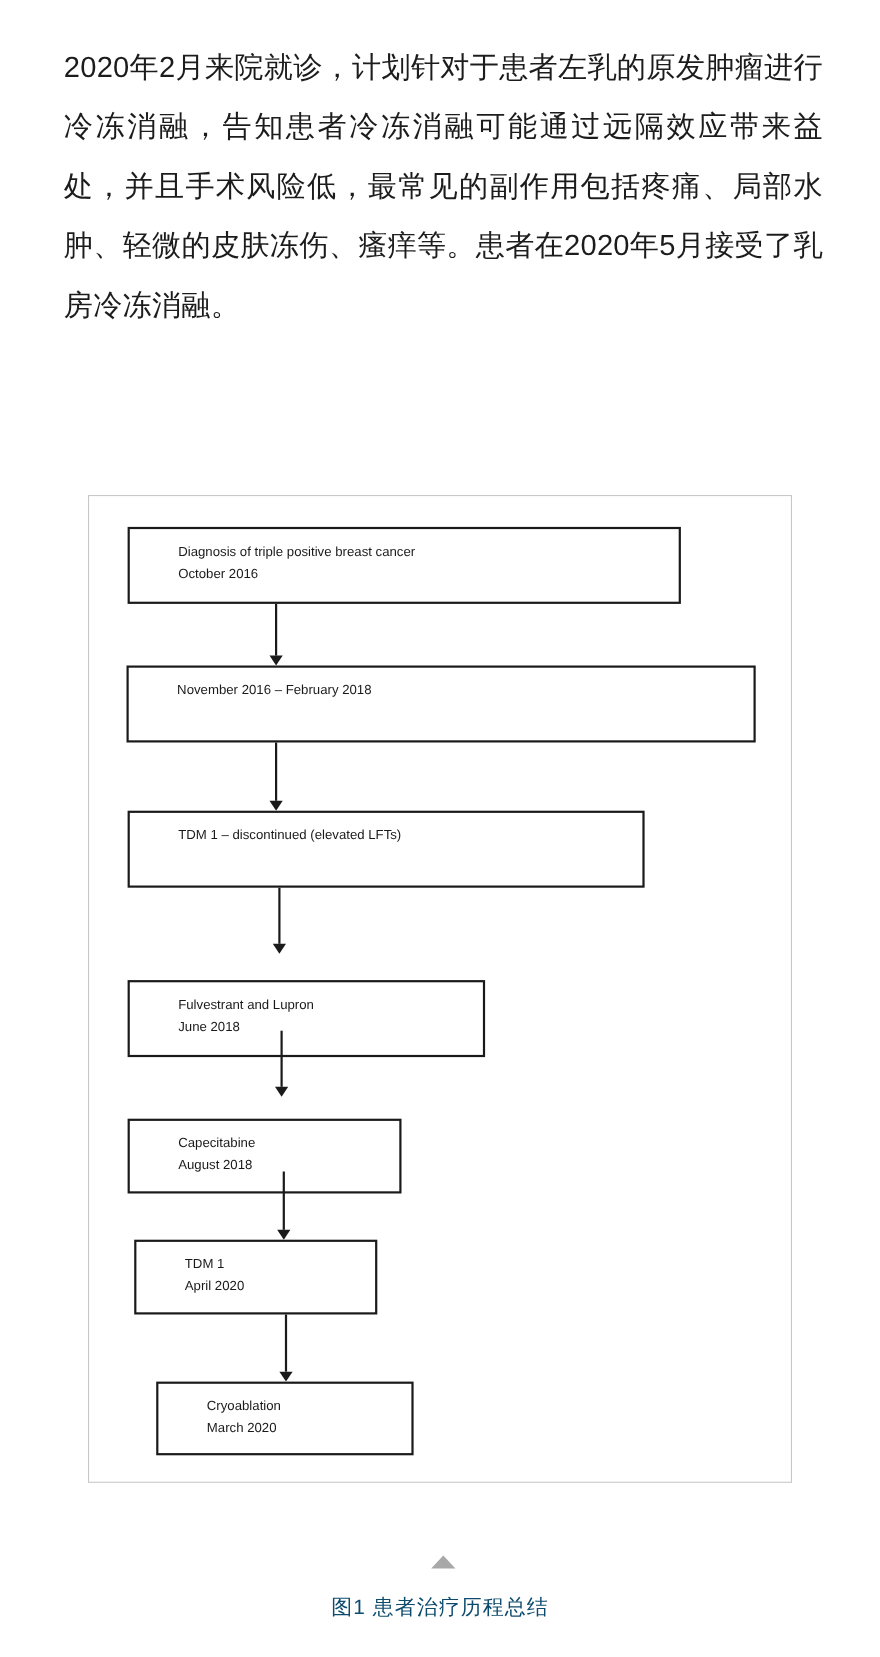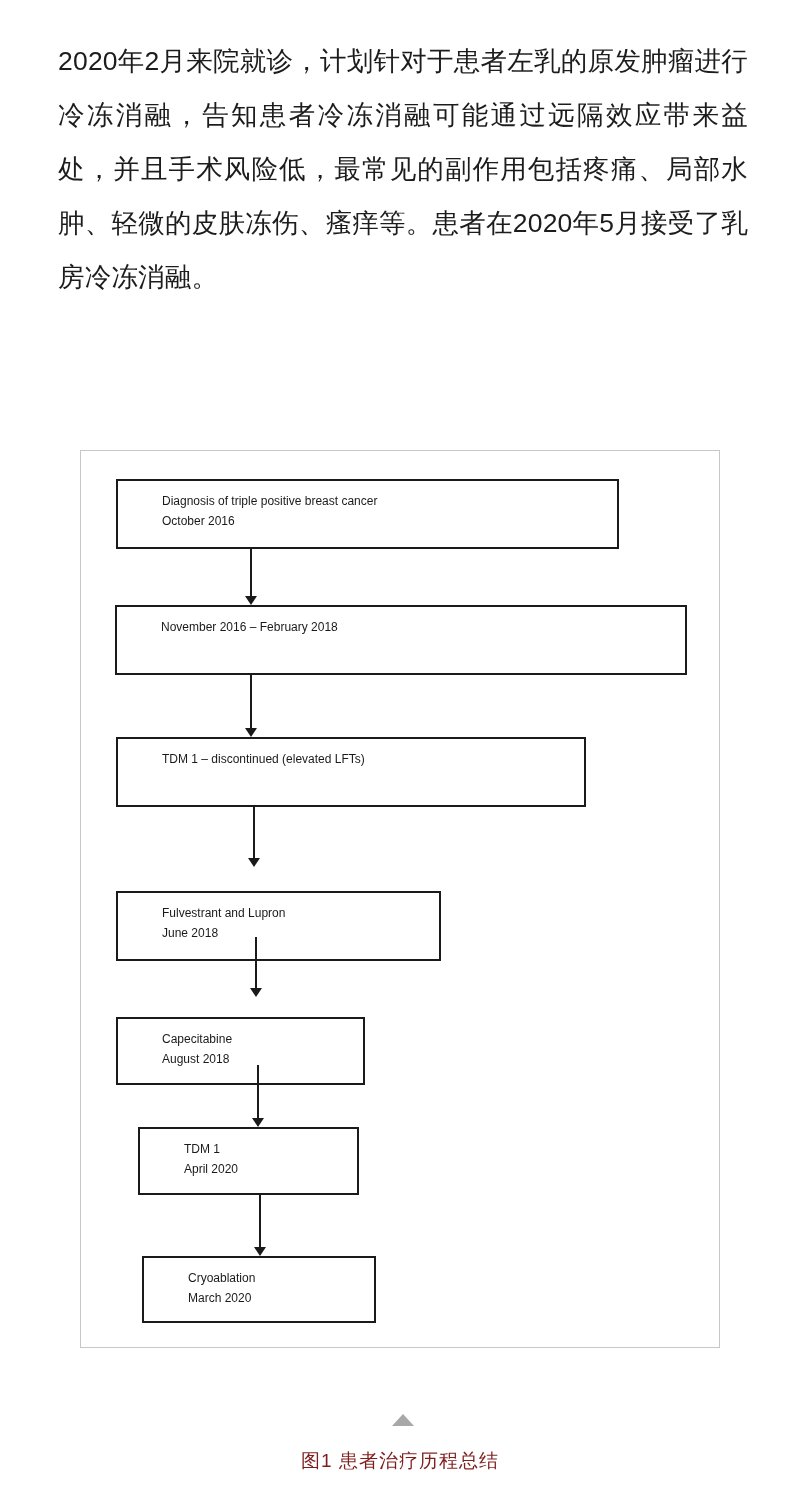--- a/index.html
+++ b/index.html
@@ -102,21 +102,21 @@
 
   
   #figure-caption {
     position: absolute;
     left: 0;
     top: 1448px;
     width: 800px;
     text-align: center;
     font-size: 19px;
     letter-spacing: 1px;
-    color: #7f1d1d;
+    color: #0c4a6e;
   }
 </style>
 </head>
 <body>
 
 <div id="article-text">
   <p class="para">2020年2月来院就诊，计划针对于患者左乳的原发肿瘤进行冷冻消融，告知患者冷冻消融可能通过远隔效应带来益处，并且手术风险低，最常见的副作用包括疼痛、局部水肿、轻微的皮肤冻伤、瘙痒等。患者在2020年5月接受了乳房冷冻消融。</p>
 </div>
 
 <div id="figure-frame">
@@ -158,21 +158,21 @@
 
     <div class="flow-node" style="left:35px; top:566px; width:249px; height:68px;">
       <div class="flow-line">Capecitabine</div>
       <div class="flow-line">August 2018</div>
     </div>
     <div class="flow-arrow" style="left:170px; top:614px; height:62px;">
       <div class="shaft" style="height:53px;"></div>
       <div class="head" style="top:53px;"></div>
     </div>
 
-    <div class="flow-node" style="left:41px; top:676px; width:221px; height:68px;margin-left:16px;">
+    <div class="flow-node" style="left:41px; top:676px; width:221px; height:68px;">
       <div class="flow-line">TDM 1</div>
       <div class="flow-line">April 2020</div>
     </div>
     <div class="flow-arrow" style="left:172px; top:744px; height:61px;">
       <div class="shaft" style="height:52px;"></div>
       <div class="head" style="top:52px;"></div>
     </div>
 
     <div class="flow-node" style="left:41px; top:805px; width:234px; height:67px;margin-left:20px;">
       <div class="flow-line">Cryoablation</div>

